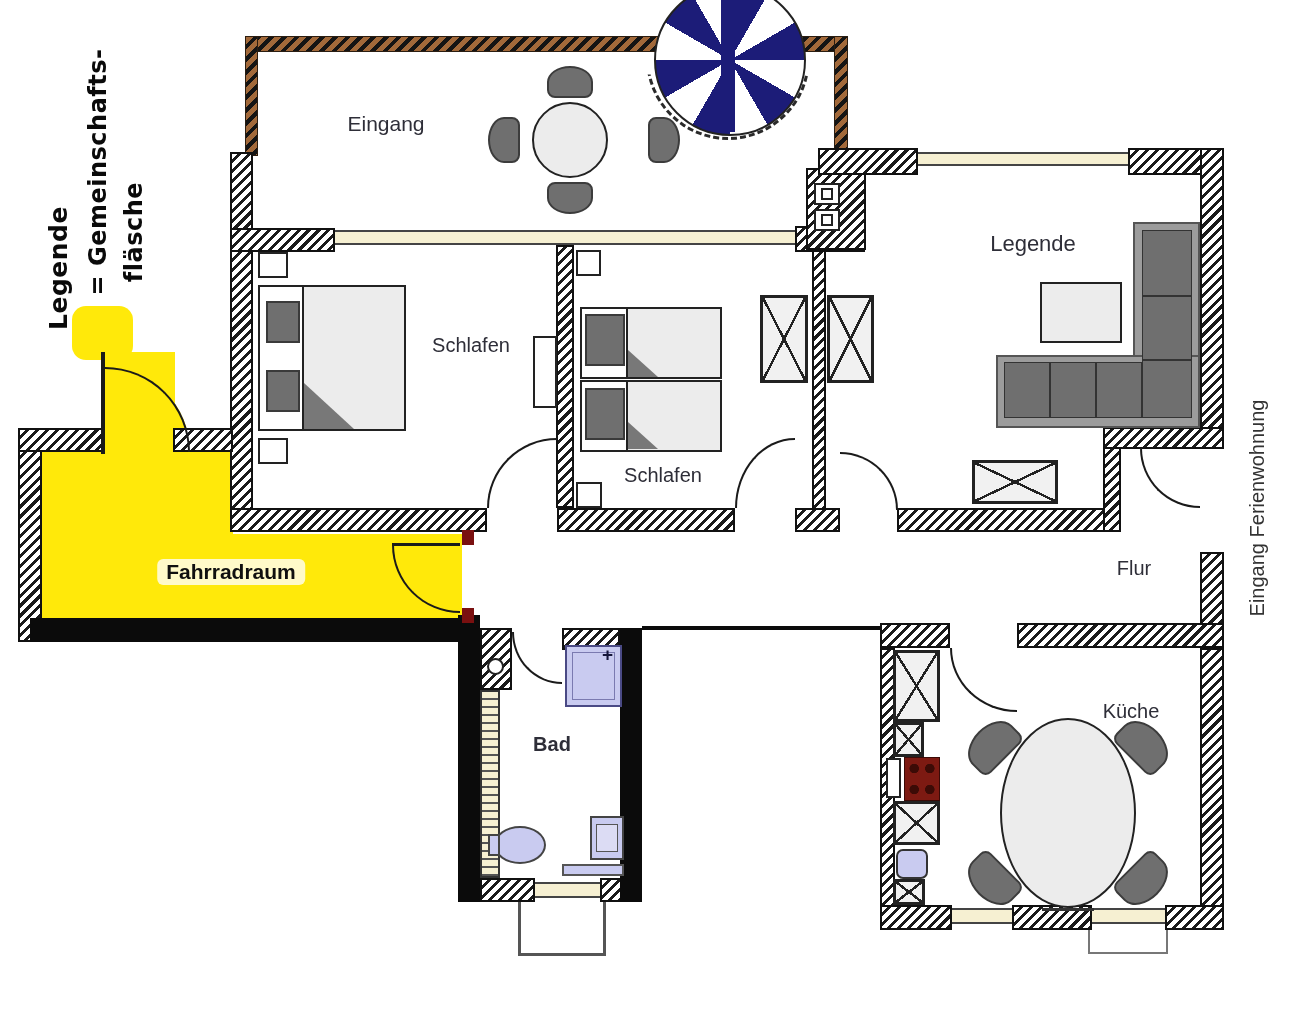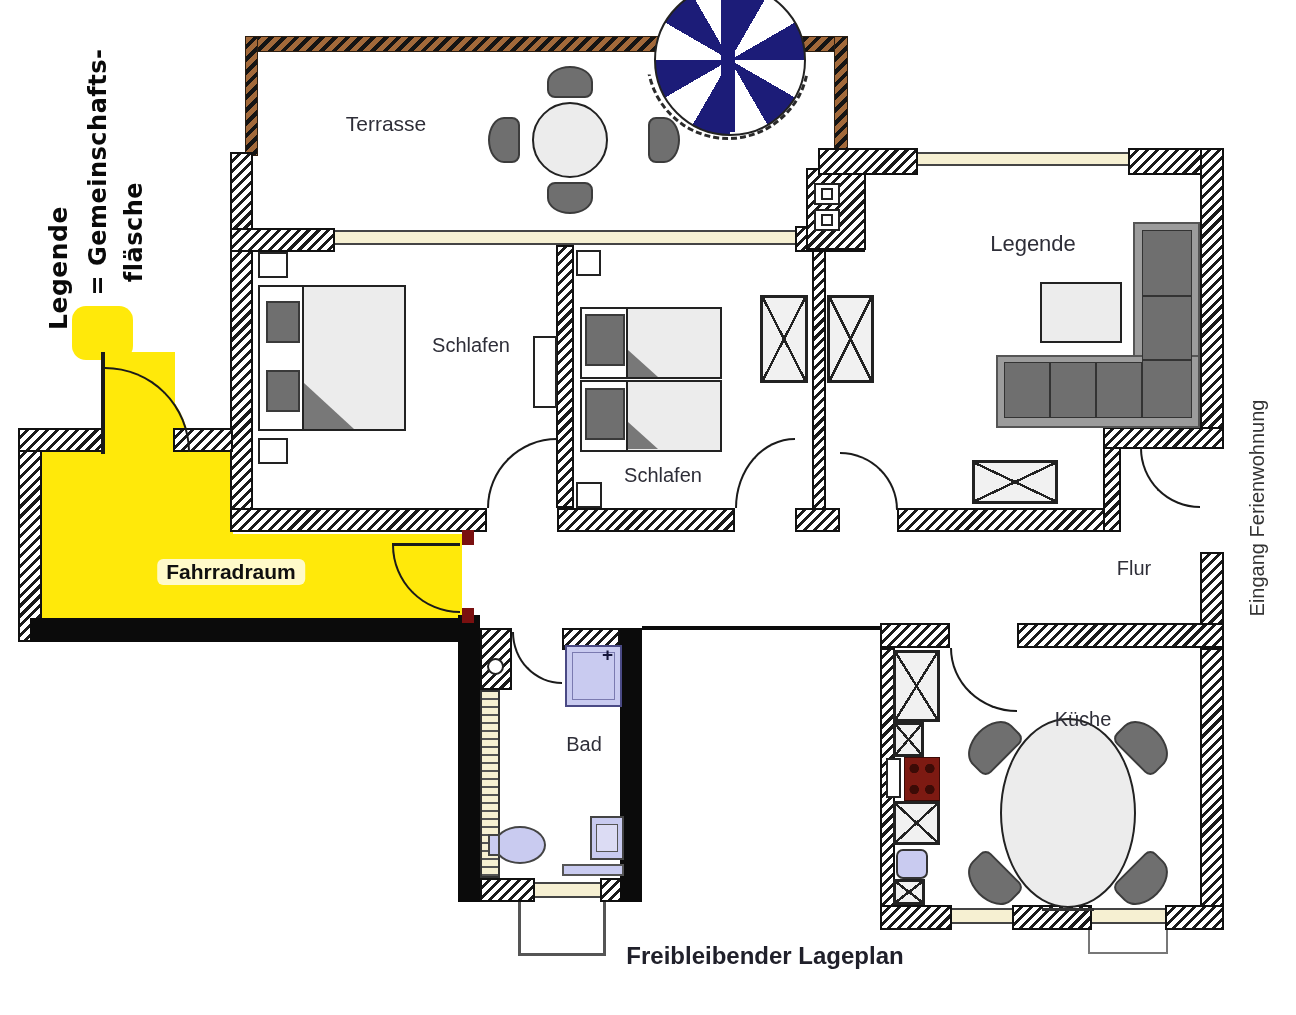--- a/index.html
+++ b/index.html
@@ -203,29 +203,28 @@
   <div class="xbox" style="left:893px;top:801px;width:47px;height:44px;"></div>
   <div class="fixture" style="left:896px;top:849px;width:32px;height:30px;border-radius:7px;border-width:2px;border-color:#333;"></div>
   <div class="xbox" style="left:893px;top:879px;width:32px;height:26px;"></div>
   <div class="furn lightfill" style="left:1000px;top:718px;width:136px;height:190px;border-radius:50%;"></div>
   <div class="chair" style="left:964px;top:726px;width:56px;height:38px;border-radius:50% 50% 8px 8px;transform:rotate(-45deg);"></div>
   <div class="chair" style="left:1116px;top:726px;width:56px;height:38px;border-radius:50% 50% 8px 8px;transform:rotate(45deg);"></div>
   <div class="chair" style="left:964px;top:862px;width:56px;height:38px;border-radius:50% 50% 8px 8px;transform:rotate(-135deg);"></div>
   <div class="chair" style="left:1116px;top:862px;width:56px;height:38px;border-radius:50% 50% 8px 8px;transform:rotate(135deg);"></div>
   <div class="abs" style="left:1042px;top:908px;width:52px;height:3px;background:#333;z-index:4;"></div>
 
-  <span class="label" style="left:386px;top:124px;font-size:21px;">Terrasse</span>
+  <span class="label" style="left:386px;top:124px;font-size:21px;">Eingang</span>
   <span class="label" style="left:471px;top:345px;">Schlafen</span>
   <span class="label" style="left:663px;top:475px;">Schlafen</span>
   <span class="label" style="left:1033px;top:244px;font-size:22px;">Legende</span>
   <span class="label" style="left:1134px;top:568px;">Flur</span>
   <span class="label label-bold halo" style="left:231px;top:572px;font-size:21px;">Fahrradraum</span>
-  <span class="label" style="left:584px;top:744px;">Bad</span>
-  <span class="label" style="left:1083px;top:711px;margin-top:8px;">Küche</span>
+  <span class="label" style="left:552px;top:744px;font-weight:bold;">Bad</span>
+  <span class="label" style="left:1131px;top:711px;">Küche</span>
 
   <span class="vtext" style="left:1257px;top:508px;font-size:20px;color:#333;">Eingang Ferienwohnung</span>
 
   <span class="vtext legend-font" style="left:58px;top:268px;font-size:25px;">Legende</span>
   <span class="vtext legend-font" style="left:98px;top:172px;">= Gemeinschafts-</span>
   <span class="vtext legend-font" style="left:134px;top:232px;">fläsche</span>
 
-  <span class="label label-bold" style="left:765px;top:956px;font-size:24px;color:#20202a;">Freibleibender Lageplan</span>
 </div>
 
 </body></html>

